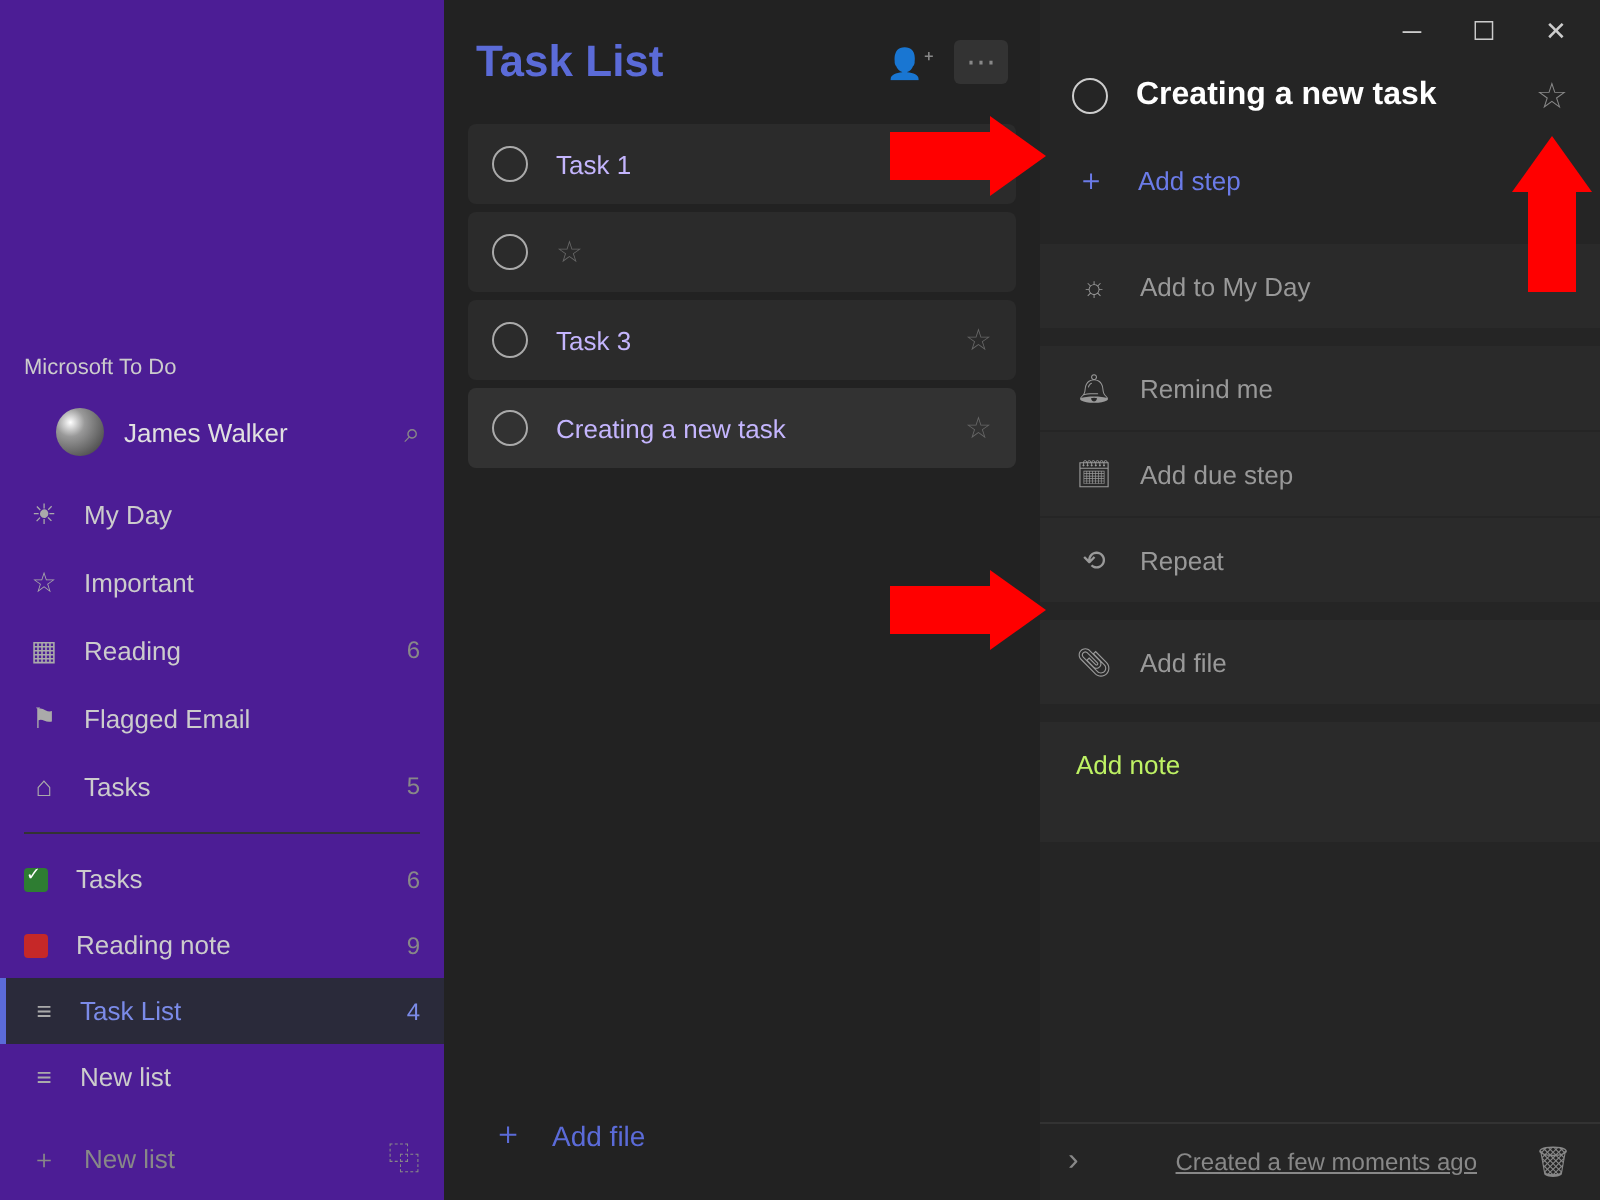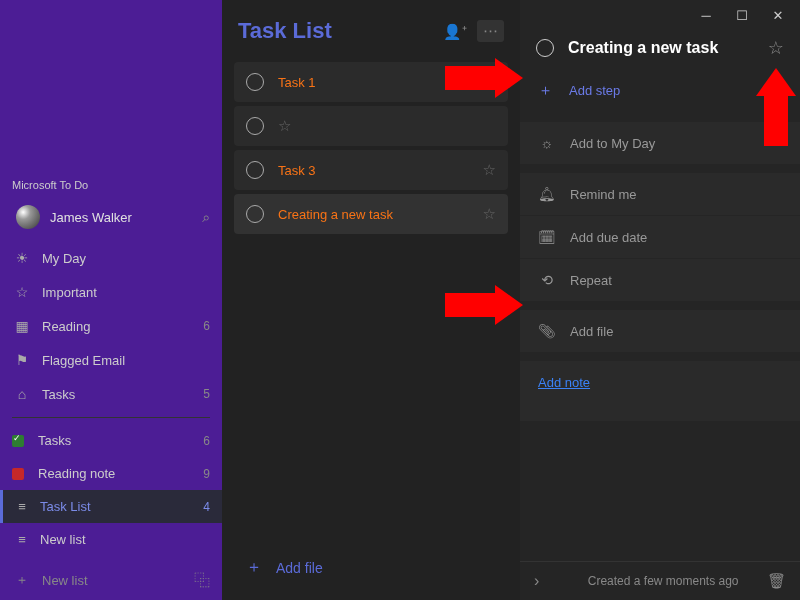--- a/index.html
+++ b/index.html
@@ -2,21 +2,21 @@
 <html><head>
 <meta charset="utf-8">
 <style>
 * { margin: 0; padding: 0; box-sizing: border-box; font-family: 'Segoe UI', Arial, sans-serif; }
 body { background: #1e1e1e; width: 800px; height: 600px; overflow: hidden; position: relative; }
 .app { display: flex; width: 100%; height: 100%; }
 
 
 .sidebar { width: 222px; background: #4c1d95; display: flex; flex-direction: column; justify-content: flex-end; }
 .app-title { font-size: 11px; color: #ccc; padding: 8px 12px; }
-.user-row { display: flex; align-items: center; padding: 6px 12px 12px 16px; }
+.user-row { display: flex; align-items: center; padding: 6px 12px 12px 28px; }
 .avatar { width: 24px; height: 24px; border-radius: 50%; background: radial-gradient(circle at 30% 30%, #fff 0%, #999 30%, #333 100%); margin-right: 10px; }
 .user-name { color: #e0e0e0; font-size: 13px; flex: 1; }
 .search-ic { color: #888; font-size: 14px; }
 
 .nav-item { display: flex; align-items: center; padding: 9px 12px; color: #ccc; font-size: 13px; cursor: pointer; }
 .nav-item .ic { width: 20px; text-align: center; margin-right: 10px; color: #aaa; font-size: 14px; }
 .nav-item .count { color: #888; font-size: 12px; }
 .nav-item .lbl { flex: 1; }
 .nav-item.selected { background: #2a2a3a; border-left: 3px solid #5b6bd8; padding-left: 9px; }
 .nav-item.selected .lbl, .nav-item.selected .ic, .nav-item.selected .count { color: #7b8be8; }
@@ -37,21 +37,21 @@
 
 .main { width: 298px; background: #222; display: flex; flex-direction: column; padding: 0 12px; }
 .main-header { display: flex; align-items: center; padding: 18px 4px 18px 4px; }
 .main-title { color: #5b6bd8; font-size: 22px; font-weight: 600; flex: 1; }
 .main-hd-ic { color: #888; margin-left: 10px; font-size: 15px; cursor: pointer; }
 .more-btn { background: #333; padding: 2px 6px; border-radius: 3px; }
 
 .task-row { display: flex; align-items: center; background: #2b2b2b; border-radius: 4px; padding: 11px 12px; margin-bottom: 4px; cursor: pointer; }
 .task-row.sel { background: #323232; }
 .circle { width: 18px; height: 18px; border: 1.5px solid #aaa; border-radius: 50%; margin-right: 14px; }
-.task-lbl { color: #f97316; font-size: 13px; flex: 1; }
+.task-lbl { color: #c4b5fd; font-size: 13px; flex: 1; }
 .star { color: #666; font-size: 15px; }
 
 .main-spacer { flex: 1; }
 .add-task-row { display: flex; align-items: center; padding: 12px; color: #5b6bd8; font-size: 14px; margin-bottom: 10px; }
 .add-task-row .plus { margin-right: 14px; font-size: 16px; }
 
 
 .detail { flex: 1; background: #252525; display: flex; flex-direction: column; }
 .win-ctrls { display: flex; justify-content: flex-end; padding: 4px 4px 0 0; }
 .win-btn { width: 36px; text-align: center; color: #ccc; font-size: 13px; padding: 4px 0; cursor: pointer; }
@@ -59,26 +59,26 @@
 .detail-head .circle { border-color: #ccc; }
 .detail-title { color: #fff; font-size: 16px; font-weight: 600; flex: 1; }
 .detail-head .star { color: #888; font-size: 18px; }
 
 .add-step { display: flex; align-items: center; padding: 8px 18px 14px 18px; color: #6b7be8; font-size: 13px; cursor: pointer; }
 .add-step .plus { margin-right: 16px; font-size: 15px; }
 
 .detail-item { display: flex; align-items: center; padding: 13px 18px; color: #999; font-size: 13px; background: #2a2a2a; margin-bottom: 1px; cursor: pointer; }
 .detail-item .dic { width: 18px; text-align: center; margin-right: 14px; font-size: 14px; }
 .detail-gap { height: 8px; }
-.note { padding: 14px 18px; color: #3b82f6; font-size: 13px; background: #2a2a2a; min-height: 60px; text-decoration: underline; }
+.note { padding: 14px 18px; color: #bef264; font-size: 13px; background: #2a2a2a; min-height: 60px; }
 
 .detail-spacer { flex: 1; }
 .detail-foot { display: flex; align-items: center; padding: 10px 14px; color: #888; font-size: 12px; border-top: 1px solid #333; }
 .detail-foot .chev { font-size: 16px; margin-right: 20px; cursor: pointer; }
-.detail-foot .ftxt { flex: 1; text-align: center; }
+.detail-foot .ftxt { flex: 1; text-align: center; text-decoration: underline; }
 .detail-foot .trash { font-size: 15px; cursor: pointer; }
 
 
 .arrow { position: absolute; pointer-events: none; }
 .arrow-body { background: #f00; position: absolute; }
 .arrow-head { width: 0; height: 0; position: absolute; }
 .arrow1 { left: 445px; top: 60px; }
 .arrow1 .arrow-body { width: 50px; height: 24px; left: 0; top: 6px; }
 .arrow1 .arrow-head { border-top: 20px solid transparent; border-bottom: 20px solid transparent; border-left: 28px solid #f00; left: 50px; top: -2px; }
 .arrow2 { left: 758px; top: 68px; }
@@ -211,21 +211,21 @@
       <span class="dic">☼</span>
       <span>Add to My Day</span>
     </div>
     <div class="detail-gap"></div>
     <div class="detail-item">
       <span class="dic">🔔︎</span>
       <span>Remind me</span>
     </div>
     <div class="detail-item">
       <span class="dic">🗓︎</span>
-      <span>Add due date</span>
+      <span>Add due step</span>
     </div>
     <div class="detail-item">
       <span class="dic">⟲</span>
       <span>Repeat</span>
     </div>
     <div class="detail-gap"></div>
     <div class="detail-item">
       <span class="dic">📎︎</span>
       <span>Add file</span>
     </div>

